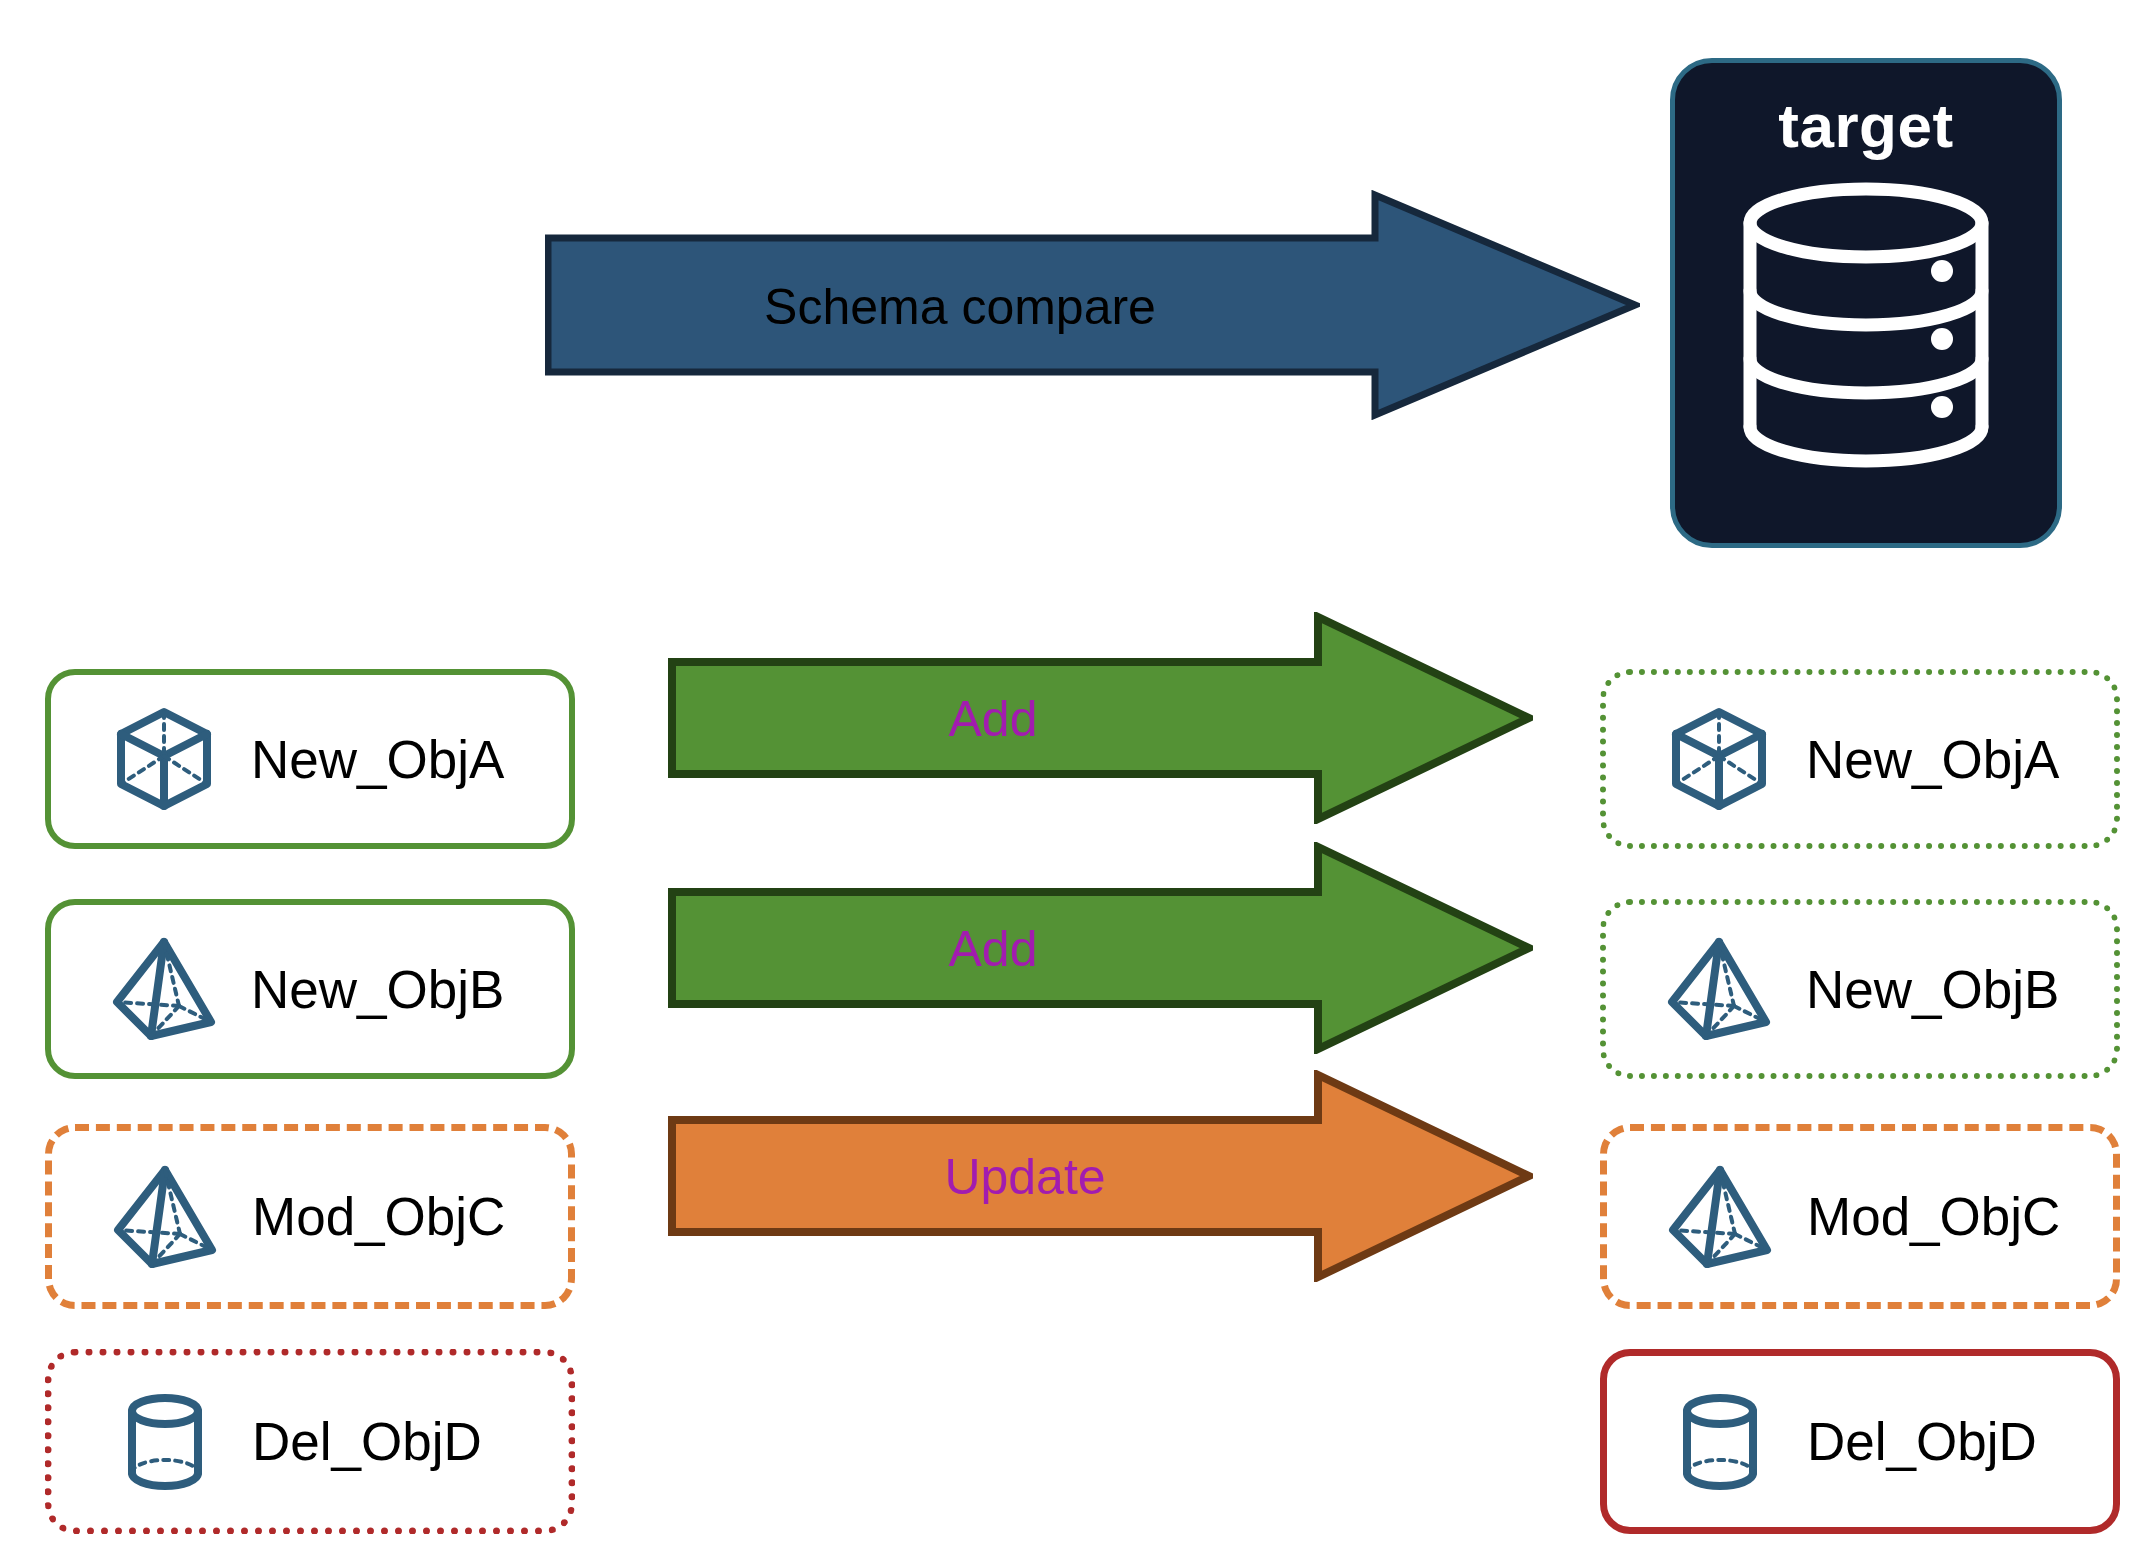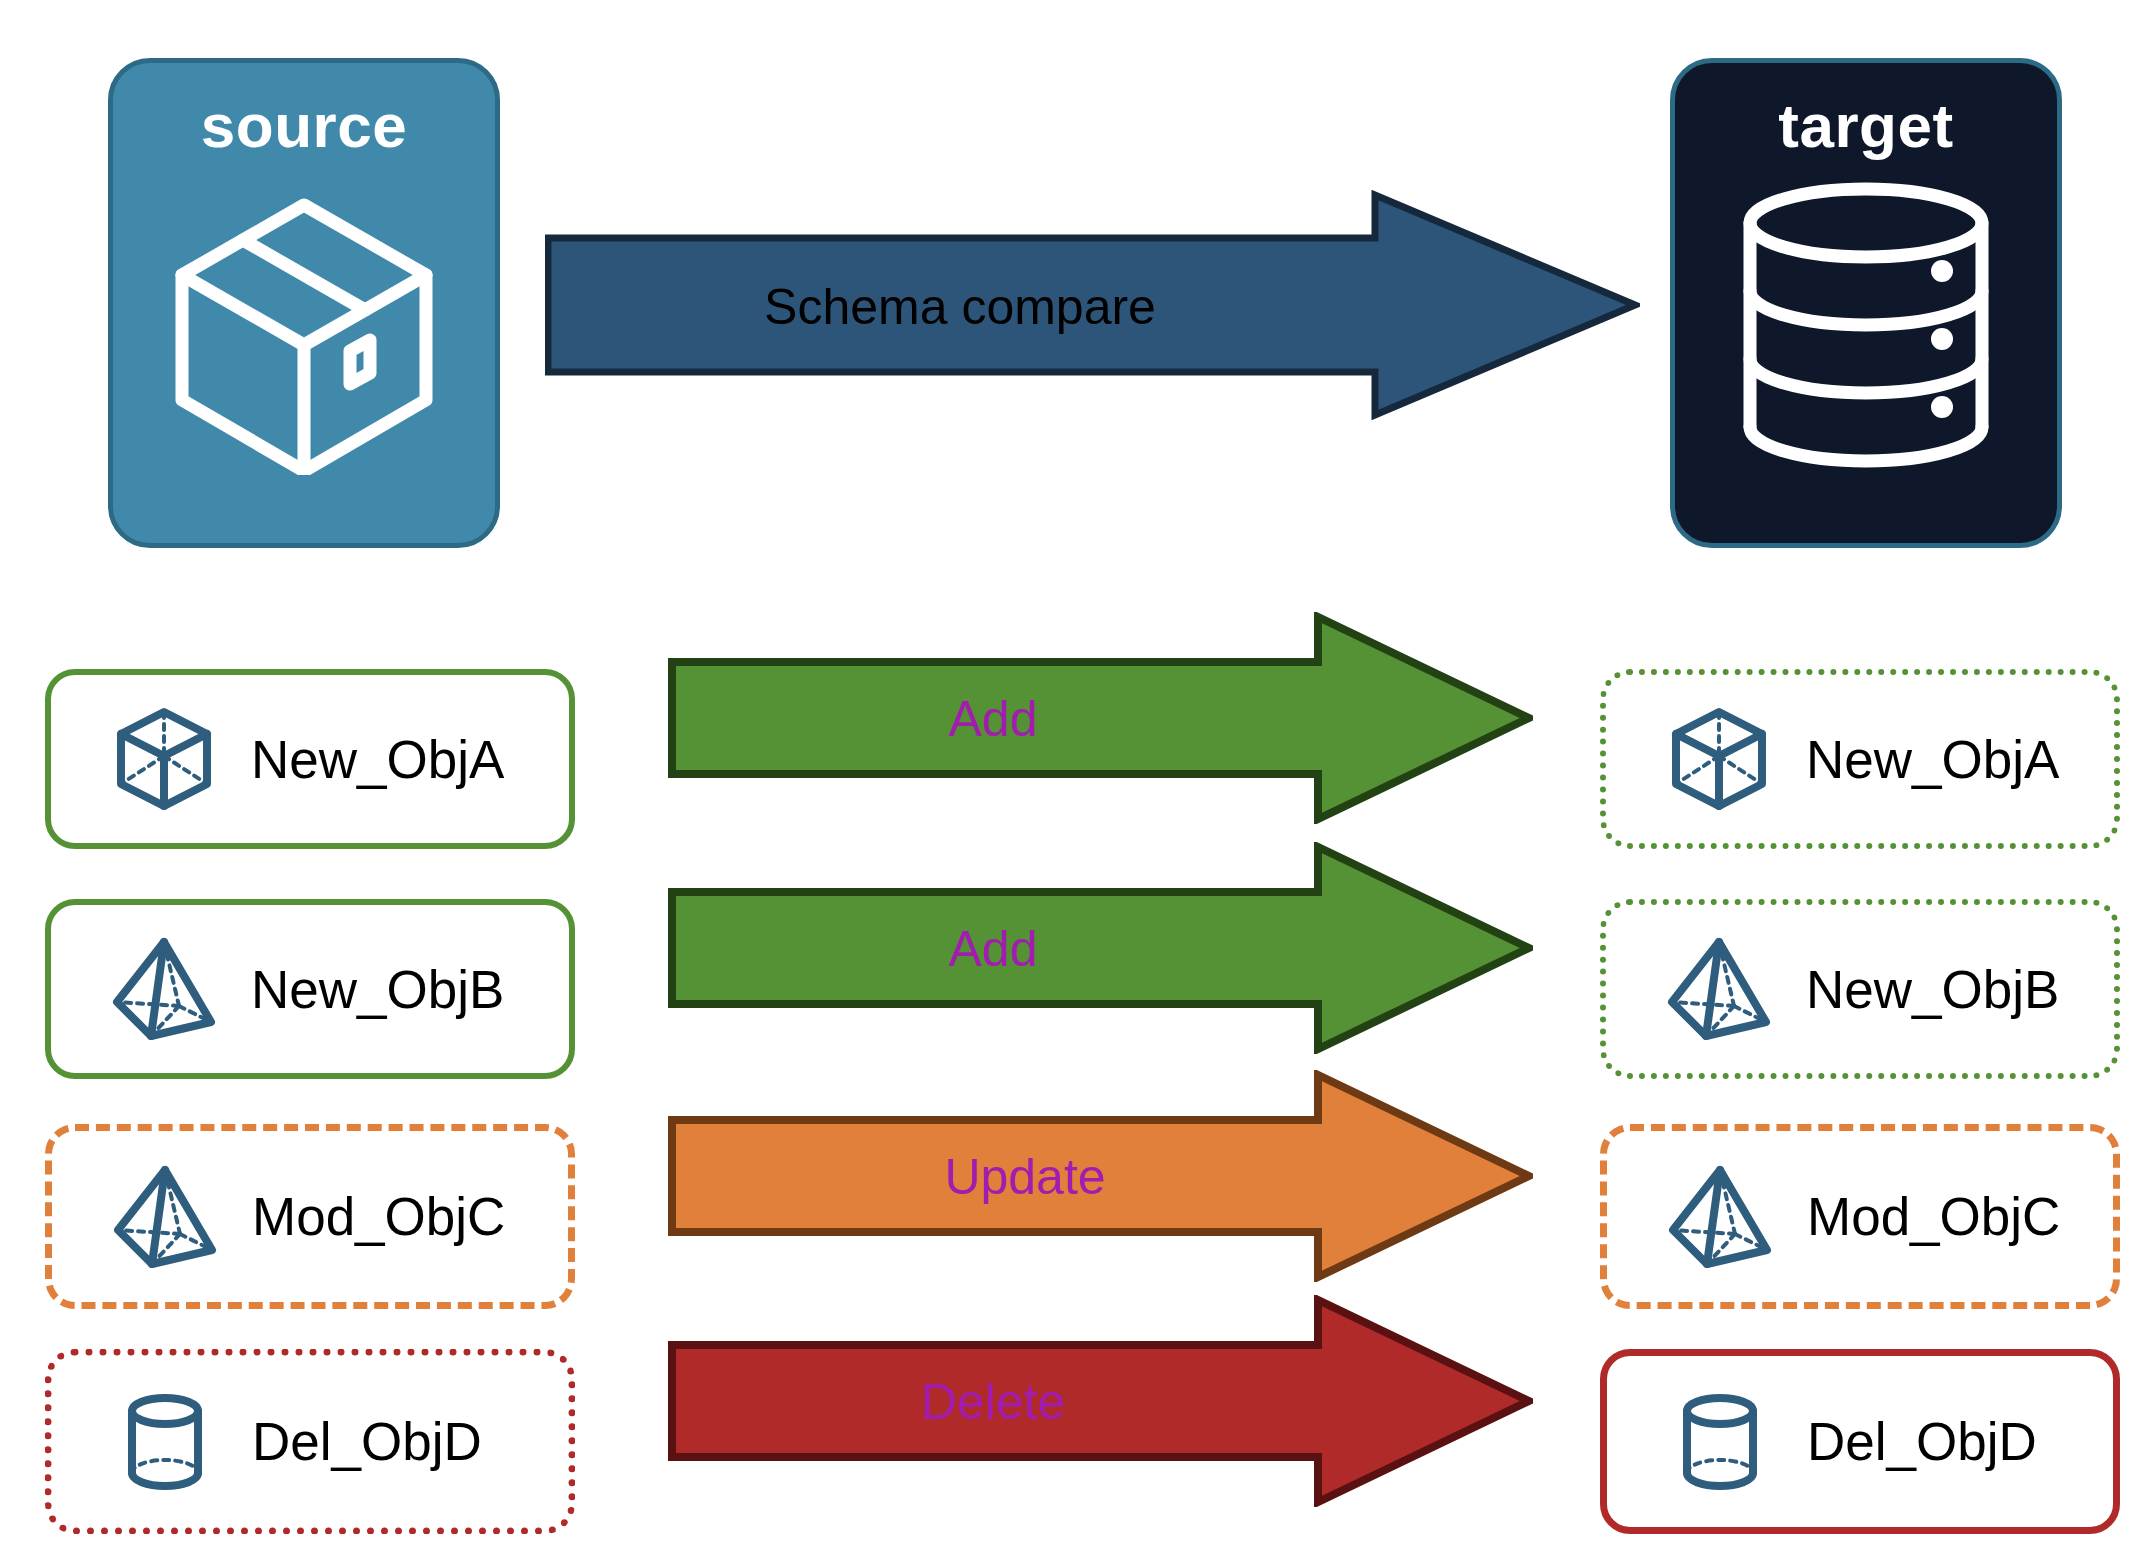--- a/index.html
+++ b/index.html
@@ -93,37 +93,20 @@
     white-space: nowrap;
     text-align: center;
     user-select: none;
   }
 </style>
 </head>
 <body>
 
 <div id="stage">
 
-  <div class="endpoint" id="endpoint-source" style="left: 108px; top: 58px; width: 392px; height: 490px; background: rgb(65, 137, 171); border: 5px solid rgb(45, 106, 133);">
-    <div class="endpoint-title">source</div>
-    <div class="endpoint-icon">
-      <svg width="300" height="300" viewBox="0 0 300 300" aria-hidden="true">
-        <g fill="none" stroke="#ffffff" stroke-width="13" stroke-linejoin="round" stroke-linecap="round">
-
-          <path d="M150 30 L272 100 L272 225 L150 296 L28 225 L28 100 Z"></path>
-          <path d="M28 100 L150 170 L272 100"></path>
-          <path d="M150 170 L150 296"></path>
-
-          <path d="M89 65 L211 135"></path>
-
-          <path d="M196 176 L216 165 L216 198 L196 209 Z"></path>
-        </g>
-      </svg>
-    </div>
-  </div>
 
   <div class="endpoint" id="endpoint-target" style="left: 1670px; top: 58px; width: 392px; height: 490px; background: #0f172a; border: 5px solid rgb(45, 106, 133);">
     <div class="endpoint-title">target</div>
     <div class="endpoint-icon">
       <svg width="300" height="300" viewBox="0 0 300 300" aria-hidden="true">
         <g fill="none" stroke="#ffffff" stroke-width="13" stroke-linejoin="round" stroke-linecap="round">
           <ellipse cx="150" cy="48" rx="116" ry="34"></ellipse>
           <path d="M34 48 L34 252"></path>
           <path d="M266 48 L266 252"></path>
           <path d="M34 252 A116 34 0 0 0 266 252"></path>
@@ -283,26 +266,20 @@
           <path d="M22 24 L22 86"></path>
           <path d="M88 24 L88 86"></path>
           <path d="M22 86 A33 13 0 0 0 88 86"></path>
         </g>
         <path d="M22 86 A33 13 0 0 1 88 86" fill="none" stroke="#2e5d7d" stroke-width="4" stroke-dasharray="6 6" stroke-linecap="round"></path>
       </svg>
     </div>
     <div class="chip-label">Del_ObjD</div>
   </div>
 
-  <div class="action-arrow" style="left:668px; top:1295px; width:865px; height:212px;">
-    <svg width="865" height="212" viewBox="0 0 865 212" aria-hidden="true">
-      <polygon points="4,50 650,50 650,5 861,106 650,207 650,162 4,162" fill="#b02a2a" stroke="#5a1111" stroke-width="8" stroke-linejoin="miter"></polygon>
-    </svg>
-    <div class="action-label" style="left:0; top:78px; width:650px;">Delete</div>
-  </div>
 
   <div class="chip" style="left:1600px; top:1305px; width:520px; height:185px; border:7px solid #b02a2a;">
     <div class="chip-icon">
       <svg width="110" height="110" viewBox="0 0 110 110" aria-hidden="true">
         <g fill="none" stroke="#2e5d7d" stroke-width="8" stroke-linejoin="round" stroke-linecap="round">
           <ellipse cx="55" cy="24" rx="33" ry="13"></ellipse>
           <path d="M22 24 L22 86"></path>
           <path d="M88 24 L88 86"></path>
           <path d="M22 86 A33 13 0 0 0 88 86"></path>
         </g>

